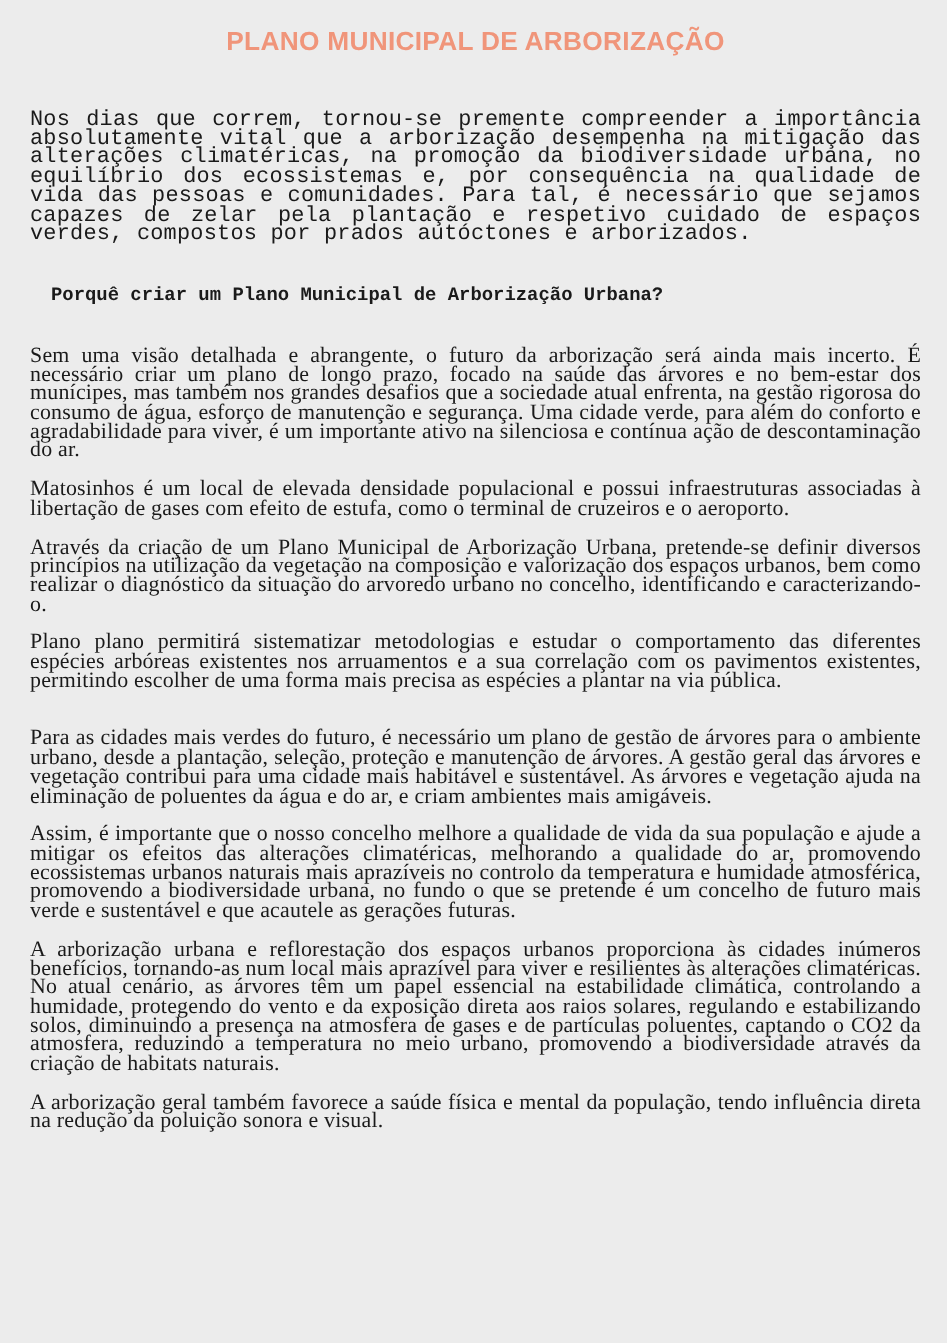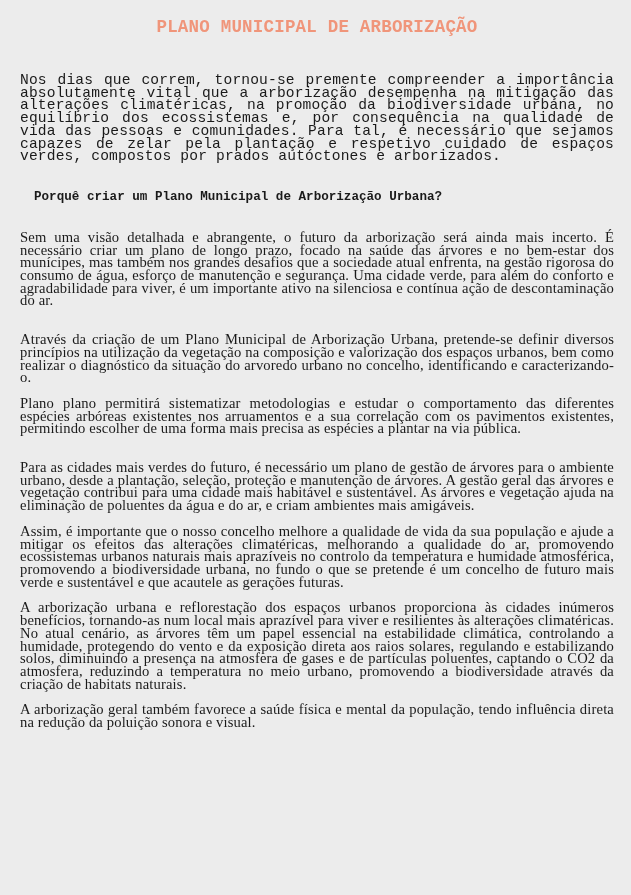--- a/index.html
+++ b/index.html
@@ -6,21 +6,21 @@
     body {
       width: 631px; height: 895px; overflow: hidden;
       background: #ececec;
       font-family: "DejaVu Serif", "Liberation Serif", serif;
       color: #1a1a1a;
     }
     .page { padding: 0 17px 0 20px; box-sizing: border-box; width: 631px; }
     .title {
       text-align: center;
       color: #f0957a;
-      font-family: Liberation Mono, monospace;
+      font-family: Liberation Sans, sans-serif;
       font-weight: bold;
       font-size: 17.5px;
       letter-spacing: 0.2px;
       margin: 0;
       padding-top: 17px;
       height: 45px;
       box-sizing: border-box;
     }
     p {
       margin: 0;
@@ -48,20 +48,21 @@
 <div class="page">
   <h1 class="title">PLANO MUNICIPAL DE ARBORIZAÇÃO</h1>
 
   <p class="first">Nos dias que correm, tornou-se premente compreender a importância absolutamente vital que a arborização desempenha na mitigação das alterações climatéricas, na promoção da biodiversidade urbana, no equilíbrio dos ecossistemas e, por consequência na qualidade de vida das pessoas e comunidades. Para tal, é necessário que sejamos capazes de zelar pela plantação e respetivo cuidado de espaços verdes, compostos por prados autóctones e arborizados.</p>
   <div class="gap-h"></div>
 
   <h2>Porquê criar um Plano Municipal de Arborização Urbana?</h2>
   <div class="gap"></div>
   <p>Sem uma visão detalhada e abrangente, o futuro da arborização será ainda mais incerto. É necessário criar um plano de longo prazo, focado na saúde das árvores e no bem-estar dos munícipes, mas também nos grandes desafios que a sociedade atual enfrenta, na gestão rigorosa do consumo de água, esforço de manutenção e segurança. Uma cidade verde, para além do conforto e agradabilidade para viver, é um importante ativo na silenciosa e contínua ação de descontaminação do ar.</p>
   <div class="gap"></div>
+  <p>Matosinhos é um local de elevada densidade populacional e possui infraestruturas associadas à libertação de gases com efeito de estufa, como o terminal de cruzeiros e o aeroporto.</p>
   <div class="gap"></div>
   <p>Através da criação de um Plano Municipal de Arborização Urbana, pretende-se definir diversos princípios na utilização da vegetação na composição e valorização dos espaços urbanos, bem como realizar o diagnóstico da situação do arvoredo urbano no concelho, identificando e caracterizando-o.</p>
   <div class="gap"></div>
   <p>Plano plano permitirá sistematizar metodologias e estudar o comportamento das diferentes espécies arbóreas existentes nos arruamentos e a sua correlação com os pavimentos existentes, permitindo escolher de uma forma mais precisa as espécies a plantar na via pública.</p>
   <div class="gap-h"></div>
 
   <div class="gap"></div>
   <p>Para as cidades mais verdes do futuro, é necessário um plano de gestão de árvores para o ambiente urbano, desde a plantação, seleção, proteção e manutenção de árvores. A gestão geral das árvores e vegetação contribui para uma cidade mais habitável e sustentável. As árvores e vegetação ajuda na eliminação de poluentes da água e do ar, e criam ambientes mais amigáveis.</p>
   <div class="gap"></div>
   <p>Assim, é importante que o nosso concelho melhore a qualidade de vida da sua população e ajude a mitigar os efeitos das alterações climatéricas, melhorando a qualidade do ar, promovendo ecossistemas urbanos naturais mais aprazíveis no controlo da temperatura e humidade atmosférica, promovendo a biodiversidade urbana, no fundo o que se pretende é um concelho de futuro mais verde e sustentável e que acautele as gerações futuras.</p>

